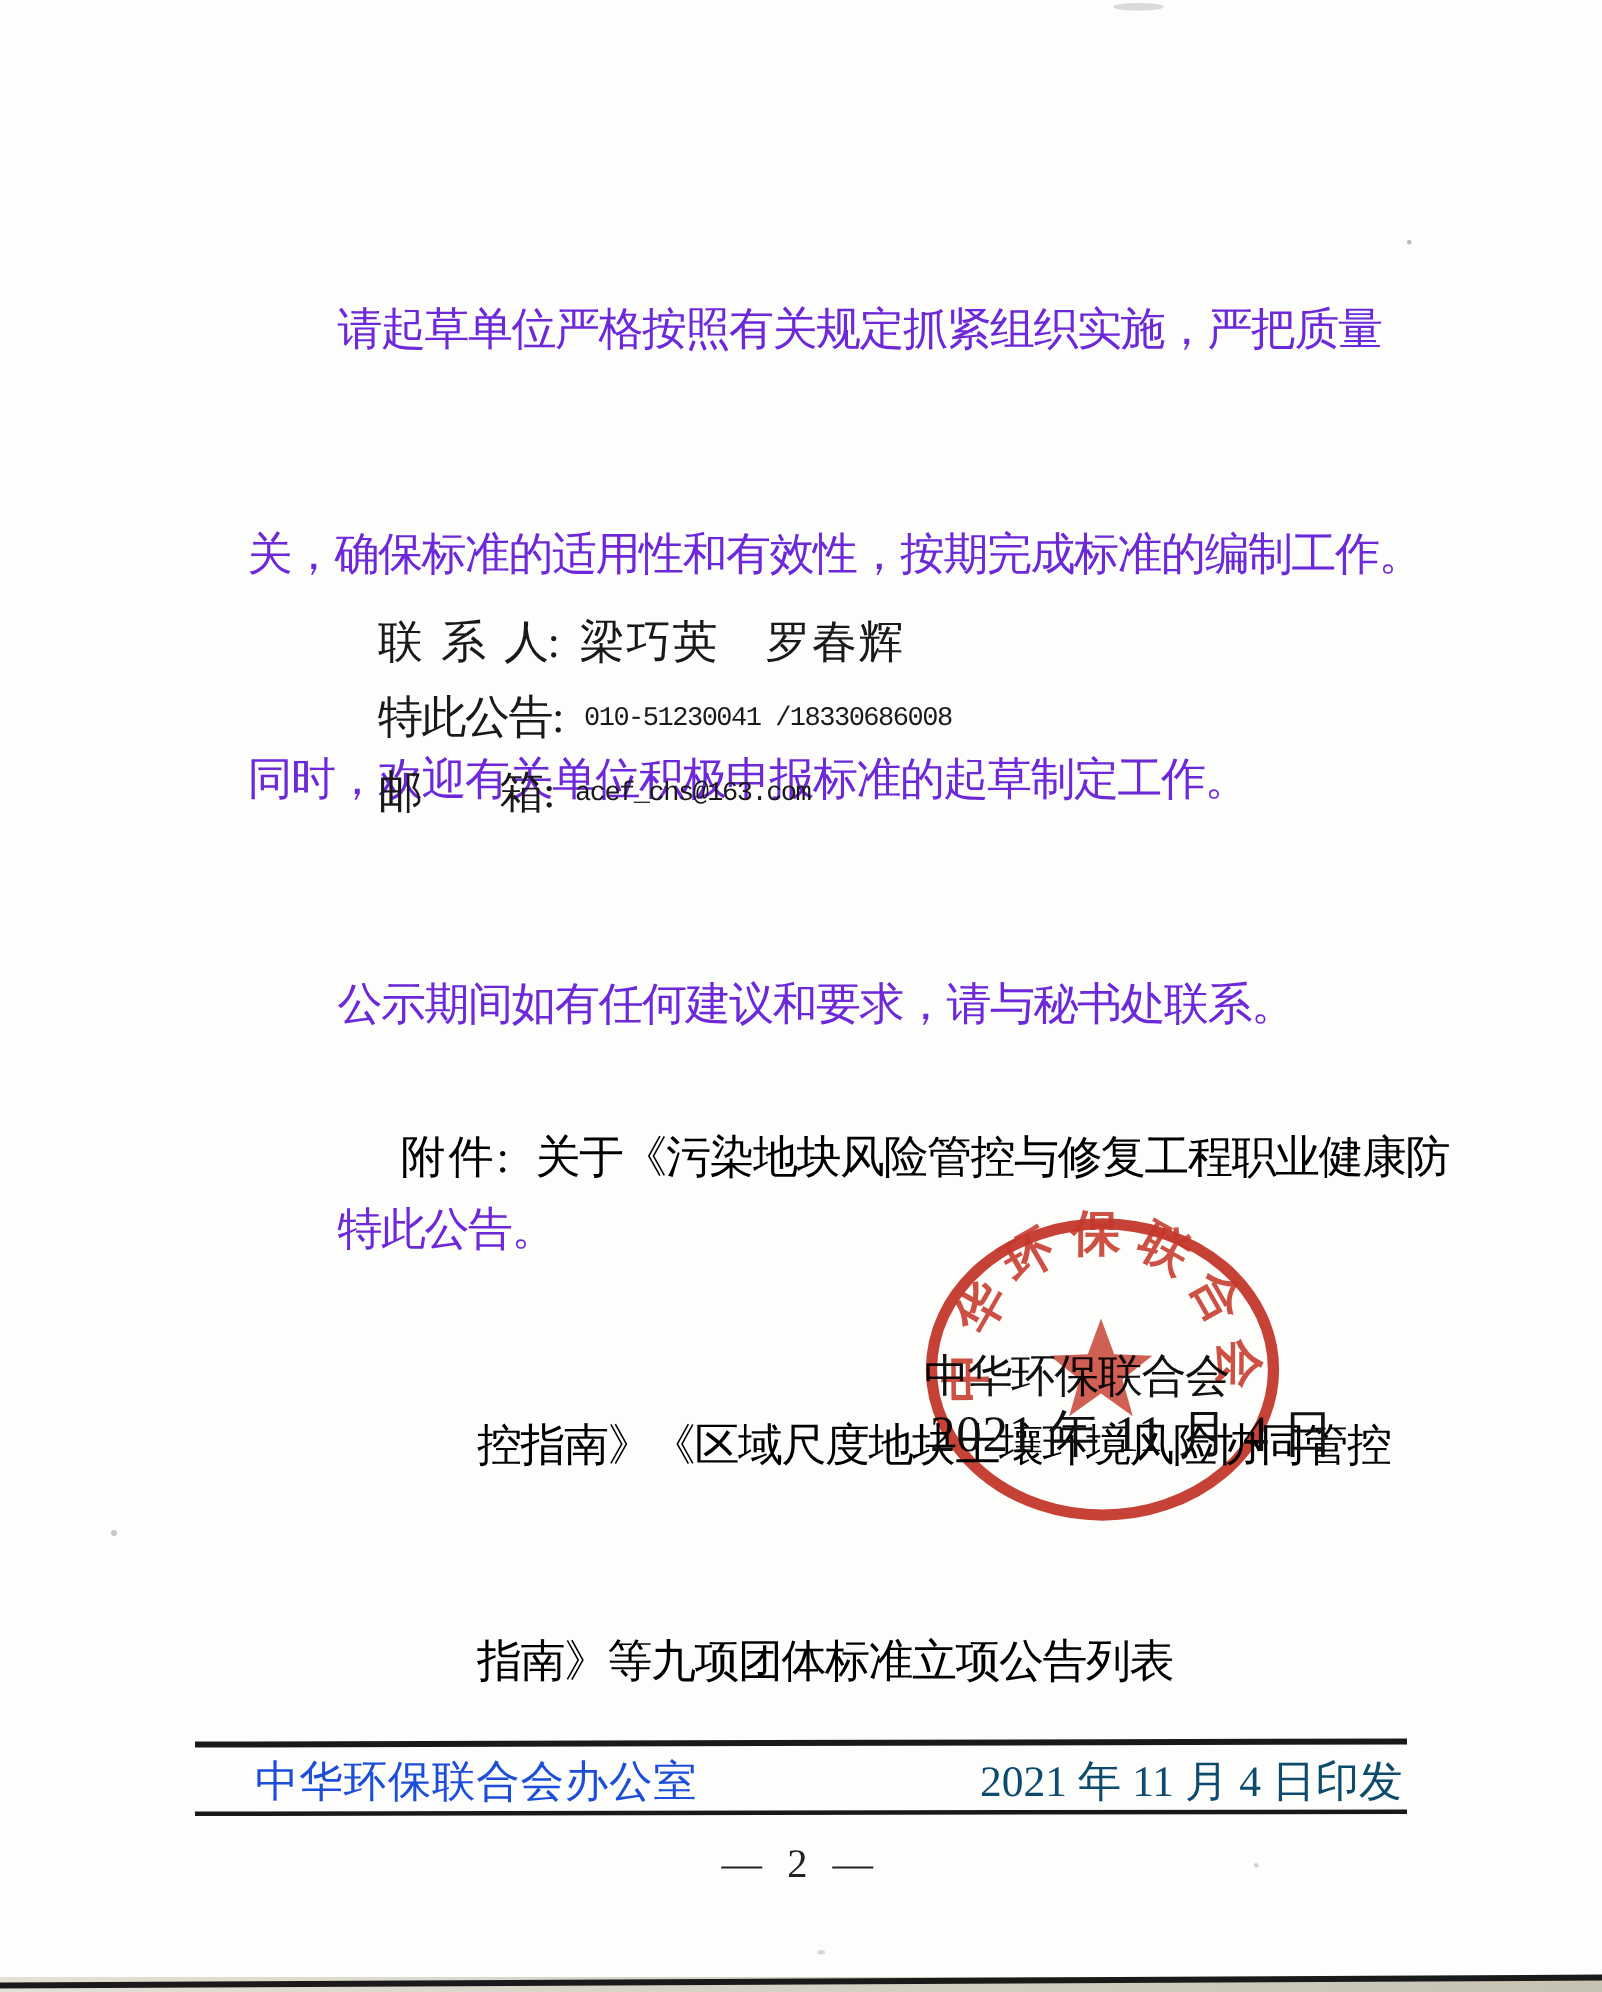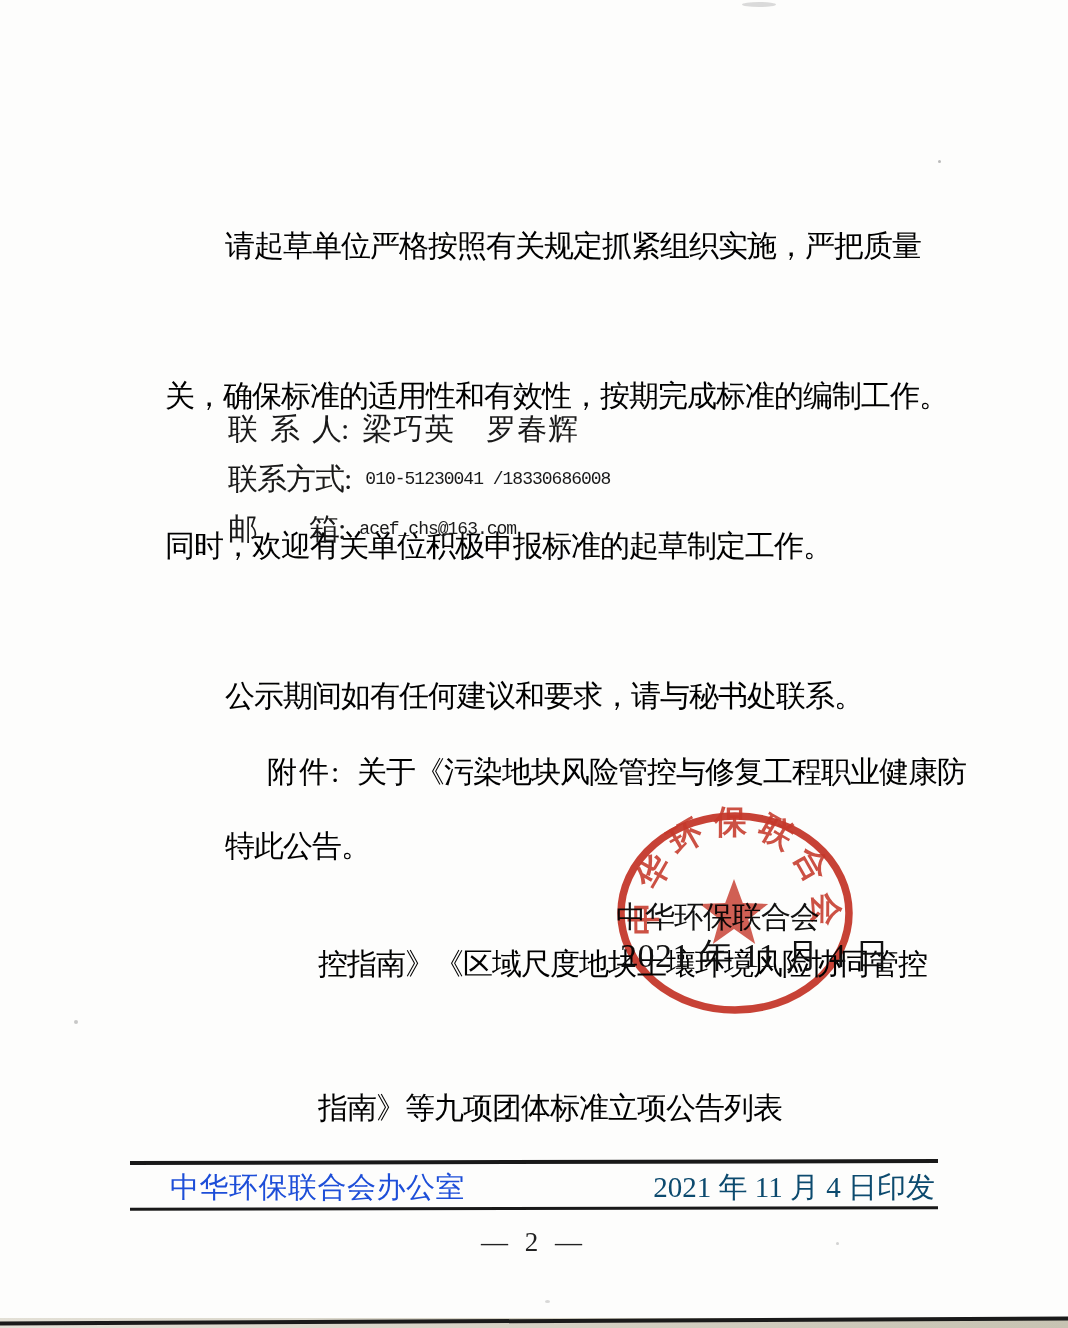--- a/index.html
+++ b/index.html
@@ -11,39 +11,39 @@
     background: #fdfdfc;
     overflow: hidden;
     font-family: "Liberation Serif", "DejaVu Serif", serif;
     color: #1e1e1e;
   }
 
   
   .body-block {
     position: absolute;
     left: 165px;
-    top: 121px;
+    top: 95px;
     font-size: 30px;
     line-height: 50px;
     letter-spacing: -1px;
     white-space: pre;
-    color: #000000;
+    color: #6d28d9;
   }
   .body-block .ind { padding-left: 60px; }
 
   
   .contact-block {
     position: absolute;
     left: 228px;
     top: 404px;
     font-size: 30px;
     line-height: 50px;
     color: #191919;
   }
-  .crow { display: flex; align-items: center; }
+  .crow { display: flex; align-items: center; margin-left: 24px; }
   .clabel { white-space: pre; letter-spacing: -1px; }
   .cvalue { margin-left: 14px; white-space: pre; letter-spacing: 0; }
   .cvalue.mono {
     font-family: "Liberation Mono", "DejaVu Sans Mono", monospace;
     font-size: 18px;
     letter-spacing: -1px;
   }
   .cvalue.names { letter-spacing: 1px; }
 
   
@@ -164,21 +164,21 @@
     <div class="bline ind">公示期间如有任何建议和要求，请与秘书处联系。</div>
     <div class="bline ind">特此公告。</div>
   </section>
 
   <section class="contact-block">
     <div class="crow">
       <span class="clabel">联  系  人:</span>
       <span class="cvalue names">梁巧英　罗春辉</span>
     </div>
     <div class="crow">
-      <span class="clabel">联系方式:</span>
+      <span class="clabel">特此公告:</span>
       <span class="cvalue mono">010-51230041 /18330686008</span>
     </div>
     <div class="crow">
       <span class="clabel">邮        箱:</span>
       <span class="cvalue mono">acef_chs@163.com</span>
     </div>
   </section>
 
   <section class="attach-block">
     <div>

